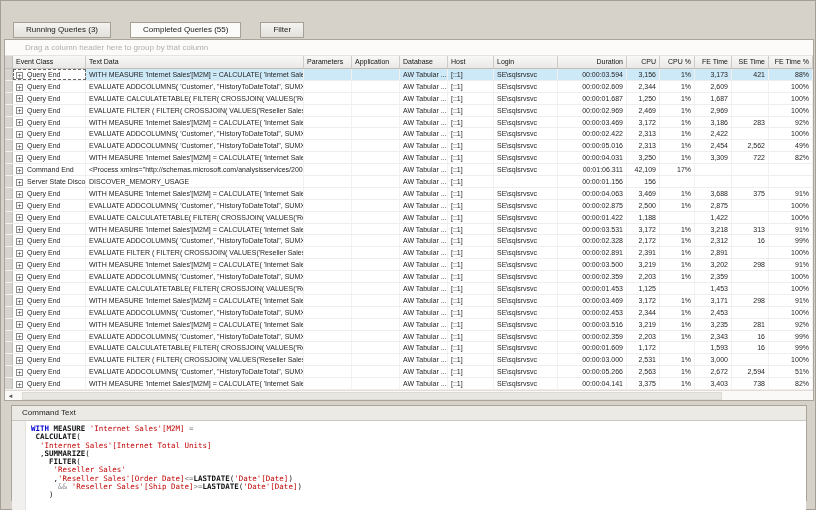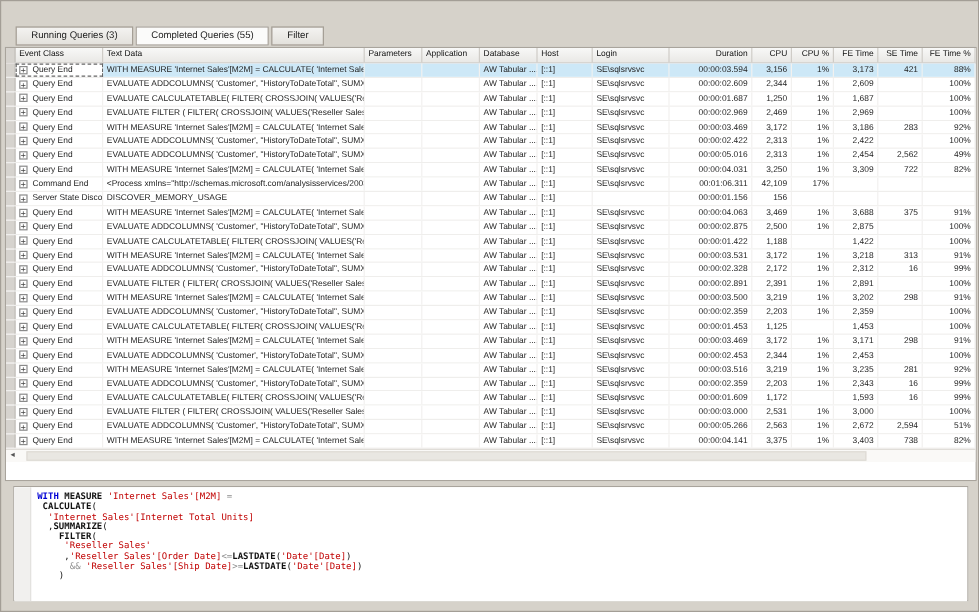--- a/index.html
+++ b/index.html
@@ -9,21 +9,21 @@
 
   
   .main-tabs { position:absolute; left:2px; top:2px; right:2px; height:17px; display:flex;
                background:linear-gradient(#eceae6,#d9d6d0); border-bottom:1px solid #b7b3ab; }
   .main-tab { flex:1; position:relative; font-size:8px; color:#1b1b1b; line-height:16px;
               padding-left:14px; border-right:1px solid rgba(0,0,0,0.07); white-space:nowrap; overflow:hidden; cursor:default; }
   .main-tab .sel-box { position:absolute; left:1px; right:2px; top:1px; bottom:1px; border:2px solid #c00000; }
 
   
   .sub-tabs { position:absolute; left:2px; top:19px; right:2px; height:19px; display:flex; padding-top:2px; }
-  .sub-tab { height:16px; margin-left:2px; border:1px solid #a59f96; background:linear-gradient(#f4f3f1,#e3e1dc);
+  .sub-tab { height:16px; margin-left:19px; border:1px solid #a59f96; background:linear-gradient(#f4f3f1,#e3e1dc);
              font-size:8px; color:#1b1b1b; line-height:14px; padding:0 12px; white-space:nowrap; cursor:default; }
   .sub-tab:first-child { margin-left:10px; }
   .sub-tab.selected { background:#fbfbfa; }
 
   
   .grid { position:absolute; left:3px; top:38px; width:810px; height:362px; background:#fff; border:1px solid #a9a49c; overflow:hidden; }
   .group-bar { height:16px; background:#fcfbfa; border-bottom:1px solid #e6e4e0; color:#b3afa9;
                font-size:8px; line-height:15px; padding-left:20px; white-space:nowrap; }
   .header-row { height:13px; display:flex; background:linear-gradient(#f8f8f7,#e9e8e5); border-bottom:1px solid #c2bfba; }
   .hcell { font-size:7px; color:#111; line-height:12px; padding:0 3px; border-right:1px solid #cfccc7;
@@ -63,20 +63,23 @@
 <div class="window">
 
 
   <div class="sub-tabs">
       <div class="sub-tab">Running Queries (3)</div>
       <div class="sub-tab selected">Completed Queries (55)</div>
       <div class="sub-tab">Filter</div>
     </div>
 
   <div class="grid">
+    <div class="group-bar">
+      <span>Drag a column header here to group by that column</span>
+    </div>
     <div class="header-row">
       <div class="ind"></div>
     <div class="hcell" style="width: 73px;">Event Class</div>
         <div class="hcell" style="width: 218px;">Text Data</div>
         <div class="hcell" style="width: 48px;">Parameters</div>
         <div class="hcell" style="width: 48px;">Application</div>
         <div class="hcell" style="width: 48px;">Database</div>
         <div class="hcell" style="width: 46px;">Host</div>
         <div class="hcell" style="width: 64px;">Login</div>
         <div class="hcell" style="width: 69px; text-align: right;">Duration</div>
@@ -520,19 +523,22 @@
           <div class="cell num" style="width: 44px;">82%</div>
         </div>
       </div>
     <div class="hscroll">
       <div class="sb-btn">◂</div>
       <div class="sb-thumb"></div>
     </div>
   </div>
 
   <div class="cmd-panel">
+    <div class="cmd-header">
+      <span>Command Text</span>
+    </div>
     <div class="cmd-body">
       <div class="gutter"></div>
       <div class="code"><div><span class="c-blue">WITH </span><span class="c-kw">MEASURE </span><span class="c-str">'Internet Sales'[M2M]</span><span class="c-plain"> </span><span class="c-op">=</span></div><div><span class="c-plain"> </span><span class="c-kw">CALCULATE</span><span class="c-plain">(</span></div><div><span class="c-plain">  </span><span class="c-str">'Internet Sales'[Internet Total Units]</span></div><div><span class="c-plain">  ,</span><span class="c-kw">SUMMARIZE</span><span class="c-plain">(</span></div><div><span class="c-plain">    </span><span class="c-kw">FILTER</span><span class="c-plain">(</span></div><div><span class="c-plain">     </span><span class="c-str">'Reseller Sales'</span></div><div><span class="c-plain">     ,</span><span class="c-str">'Reseller Sales'[Order Date]</span><span class="c-op">&lt;=</span><span class="c-kw">LASTDATE</span><span class="c-plain">(</span><span class="c-str">'Date'[Date]</span><span class="c-plain">)</span></div><div><span class="c-plain">      </span><span class="c-op">&amp;&amp; </span><span class="c-str">'Reseller Sales'[Ship Date]</span><span class="c-op">&gt;=</span><span class="c-kw">LASTDATE</span><span class="c-plain">(</span><span class="c-str">'Date'[Date]</span><span class="c-plain">)</span></div><div><span class="c-plain">    )</span></div></div>
     </div>
   </div>
 
 </div>
 
 </body></html>

